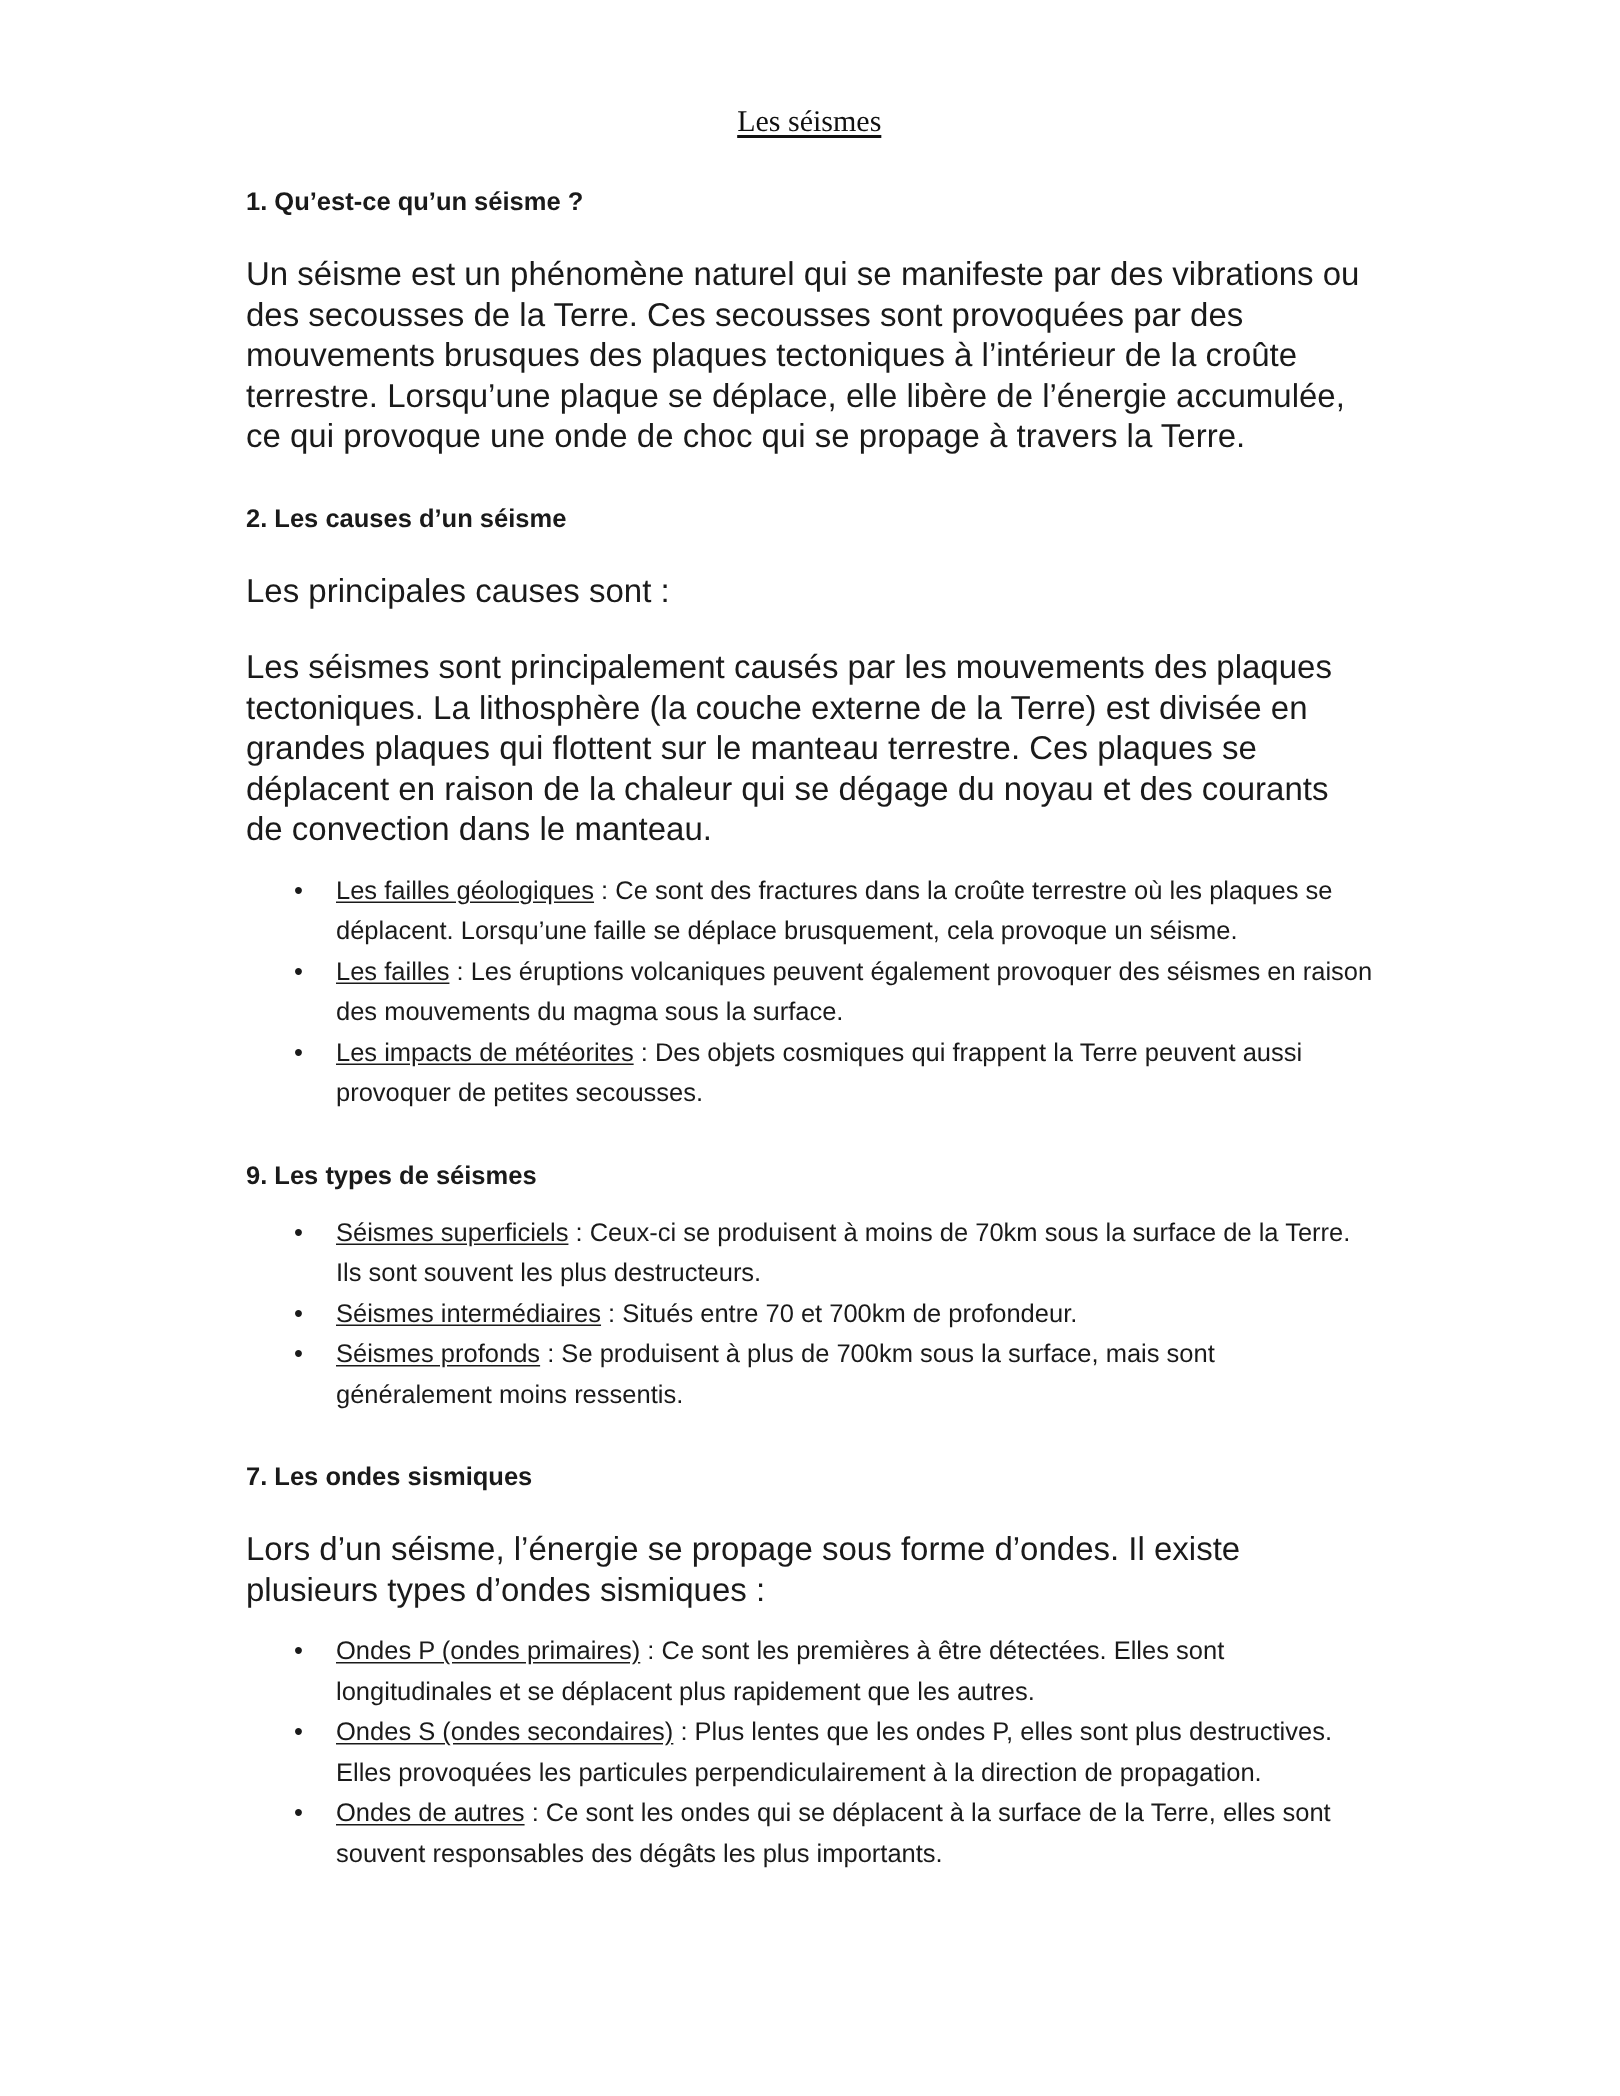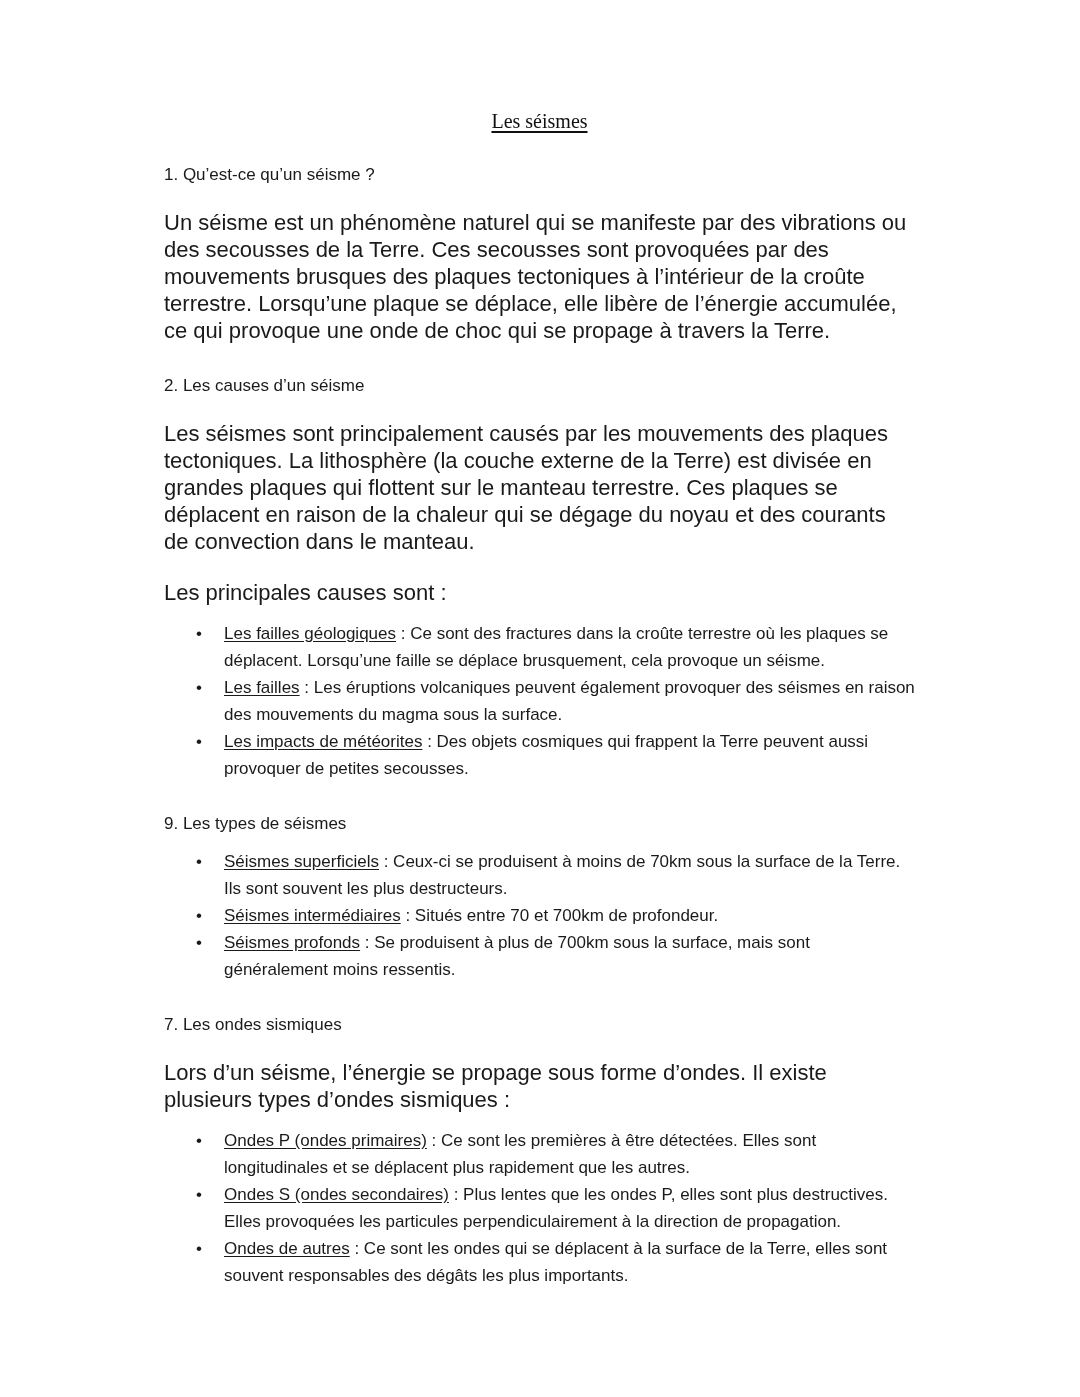--- a/index.html
+++ b/index.html
@@ -11,35 +11,35 @@
     width: 1080px;
     min-height: 1397px;
     font-family: "Liberation Sans", "DejaVu Sans", sans-serif;
     color: #1a1a1a;
   }
   .page {
     box-sizing: border-box;
     width: 1080px;
     min-height: 1397px;
     background: #ffffff;
-    padding: 110px 165px 80px 164px;
+    padding: 70px 165px 80px 164px;
   }
   .doc-title {
     text-align: center;
     font-family: "Liberation Serif", "DejaVu Serif", serif;
     font-size: 20px;
     font-weight: 400;
     text-decoration: underline;
     text-underline-offset: 3px;
     margin: 0 0 8px 0;
     color: #111111;
   }
   h2.sec {
     font-size: 17px;
-    font-weight: 400;
+    font-weight: 700;
     margin: 32px 0 0 0;
     color: #1a1a1a;
   }
   p.para {
     font-size: 22px;
     line-height: 27px;
     margin: 24px 0 0 0;
   }
   ul.bullets {
     margin: 14px 0 0 0;
@@ -70,22 +70,22 @@
 
   <h1 class="doc-title">Les séismes</h1>
 
   <section>
     <h2 class="sec">1. Qu’est-ce qu’un séisme ?</h2>
     <p class="para">Un séisme est un phénomène naturel qui se manifeste par des vibrations ou des secousses de la Terre. Ces secousses sont provoquées par des mouvements brusques des plaques tectoniques à l’intérieur de la croûte terrestre. Lorsqu’une plaque se déplace, elle libère de l’énergie accumulée, ce qui provoque une onde de choc qui se propage à travers la Terre.</p>
   </section>
 
   <section>
     <h2 class="sec">2. Les causes d’un séisme</h2>
+    <p class="para">Les principales causes sont :</p>
     <p class="para">Les séismes sont principalement causés par les mouvements des plaques tectoniques. La lithosphère (la couche externe de la Terre) est divisée en grandes plaques qui flottent sur le manteau terrestre. Ces plaques se déplacent en raison de la chaleur qui se dégage du noyau et des courants de convection dans le manteau.</p>
-    <p class="para">Les principales causes sont :</p>
     <ul class="bullets">
       <li>
         <span class="marker">•</span>
         <span class="term">Les failles géologiques</span><span> : Ce sont des fractures dans la croûte terrestre où les plaques se déplacent. Lorsqu’une faille se déplace brusquement, cela provoque un séisme.</span>
       </li>
       <li>
         <span class="marker">•</span>
         <span class="term">Les failles</span><span> : Les éruptions volcaniques peuvent également provoquer des séismes en raison des mouvements du magma sous la surface.</span>
       </li>
       <li>

